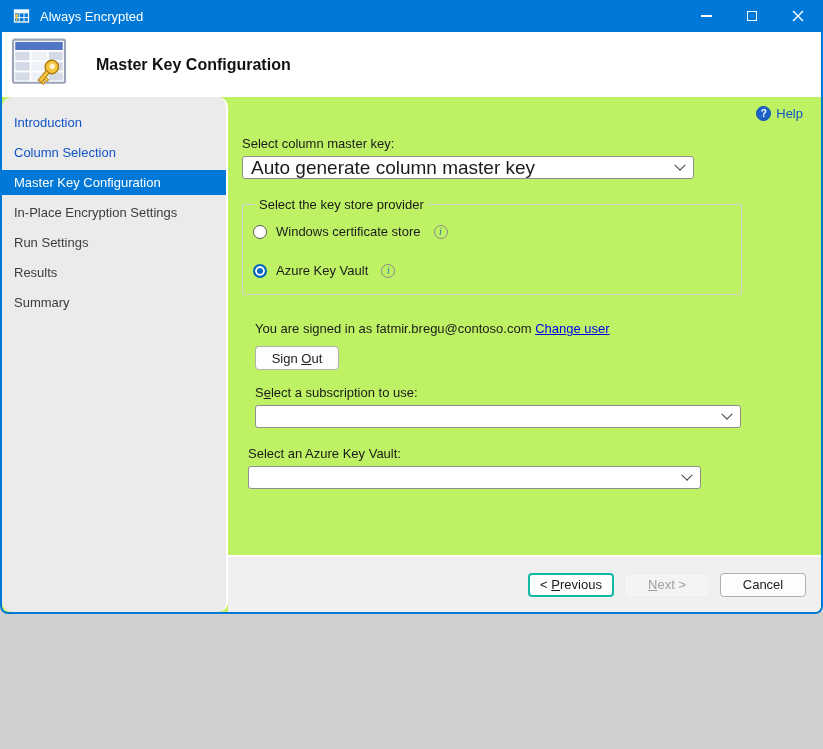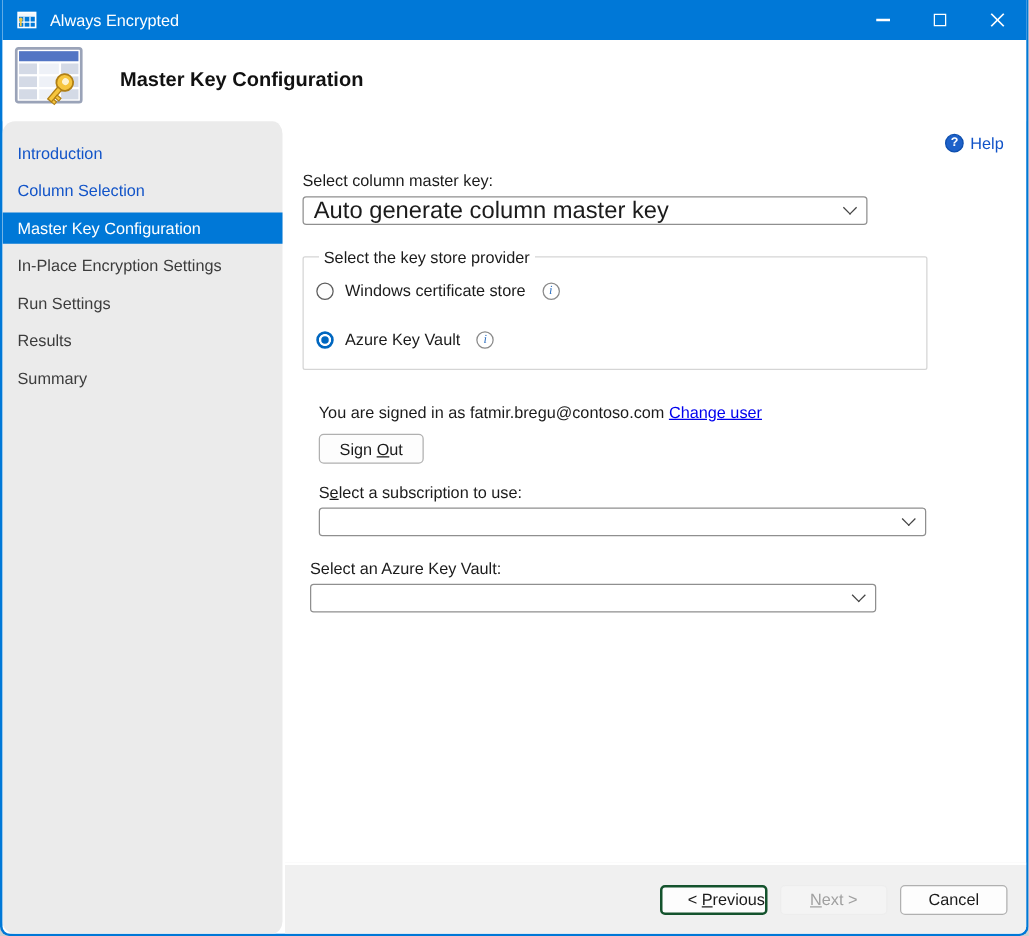--- a/index.html
+++ b/index.html
@@ -1,21 +1,21 @@
 <!DOCTYPE html>
 <html><head>
 <meta charset="utf-8">
 <style>
   * { box-sizing: border-box; margin: 0; padding: 0; }
   html,body { background:#cfcfcf; font-family:"Liberation Sans", sans-serif; }
   .window{
-    width:823px; height:749px; margin:0 auto;
+    width:823px; height:614px; margin:0 auto;
     border:2px solid #0078d7; border-top:none;
     border-radius:0 0 8px 8px; overflow:hidden;
-    background:#ffffff; display:flex; flex-direction:column;
+    background:#bef264; display:flex; flex-direction:column;
   }
   
   .titlebar{
     height:32px; background:#0078d7; color:#fff;
     display:flex; align-items:center; flex:0 0 auto;
   }
   .titlebar .app-icon{ margin:0 10px 0 10px; display:flex; align-items:center; }
   .titlebar-title{ font-size:13px; }
   .win-controls{ margin-left:auto; display:flex; height:100%; }
   .win-btn{
@@ -102,21 +102,21 @@
   .akv-block{ margin-left:6px; }
   .akv-block .field-label{ margin-top:18px; }
   .mn{ text-decoration:underline; }
   
   .footer{
     flex:0 0 57px; border-top:2px solid #fff;
     display:flex; align-items:center; justify-content:flex-end;
     gap:10px; padding-right:15px; background:#f0f0f0;
   }
   .footer .btn{ min-width:86px; }
-  .btn-previous{ border:2px solid #14532d;text-align:right; }
+  .btn-previous{ border:2px solid #14b8a6; }
   .btn-next{ background:#f4f4f4; border:1px solid #ededed; color:#a0a0a0; cursor:default; }
 </style>
 </head>
 <body>
 
 <div class="window">
 
   <div class="titlebar">
     <span class="app-icon">
       <svg width="18" height="16" viewBox="0 0 18 16">

